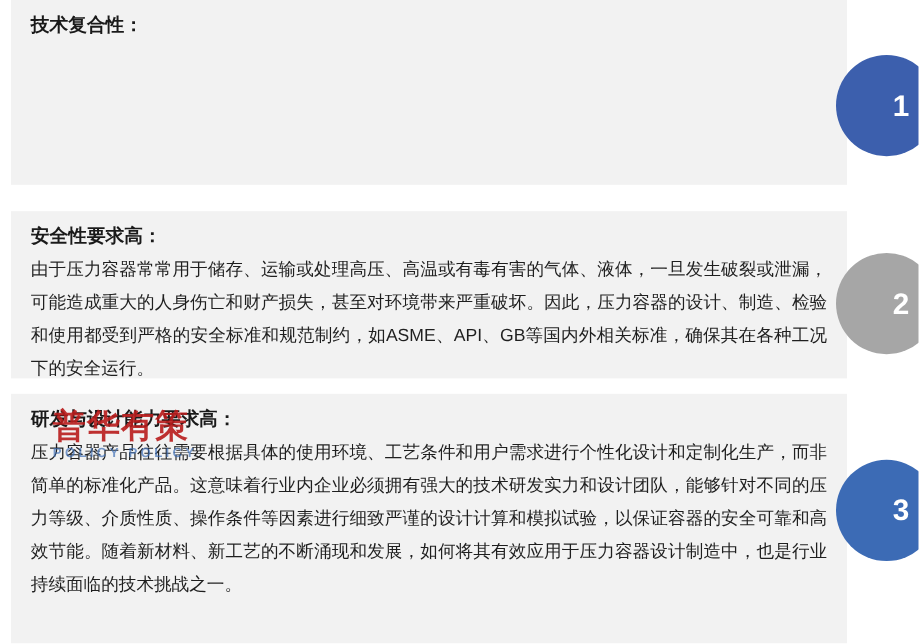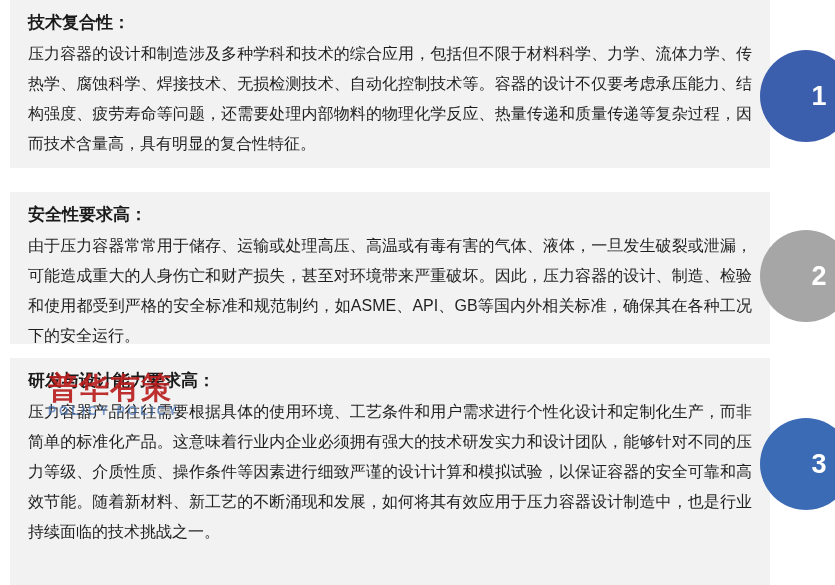--- a/index.html
+++ b/index.html
@@ -89,21 +89,20 @@
     opacity: 0.75;
   }
 </style>
 </head>
 <body>
 
 <div class="page">
 
   <div class="block" id="block-1">
     <div class="title">技术复合性：</div>
-    <div class="body">压力容器的设计和制造涉及多种学科和技术的综合应用，包括但不限于材料科学、力学、流体力学、传热学、腐蚀科学、焊接技术、无损检测技术、自动化控制技术等。容器的设计不仅要考虑承压能力、结构强度、疲劳寿命等问题，还需要处理内部物料的物理化学反应、热量传递和质量传递等复杂过程，因而技术含量高，具有明显的复合性特征。</div>
   </div>
 
   <div class="block" id="block-3">
     <div class="title">研发与设计能力要求高：</div>
     <div class="body">压力容器产品往往需要根据具体的使用环境、工艺条件和用户需求进行个性化设计和定制化生产，而非简单的标准化产品。这意味着行业内企业必须拥有强大的技术研发实力和设计团队，能够针对不同的压力等级、介质性质、操作条件等因素进行细致严谨的设计计算和模拟试验，以保证容器的安全可靠和高效节能。随着新材料、新工艺的不断涌现和发展，如何将其有效应用于压力容器设计制造中，也是行业持续面临的技术挑战之一。</div>
   </div>
 
   <div class="block" id="block-2">
     <div class="title">安全性要求高：</div>
     <div class="body">由于压力容器常常用于储存、运输或处理高压、高温或有毒有害的气体、液体，一旦发生破裂或泄漏，可能造成重大的人身伤亡和财产损失，甚至对环境带来严重破坏。因此，压力容器的设计、制造、检验和使用都受到严格的安全标准和规范制约，如ASME、API、GB等国内外相关标准，确保其在各种工况下的安全运行。</div>

